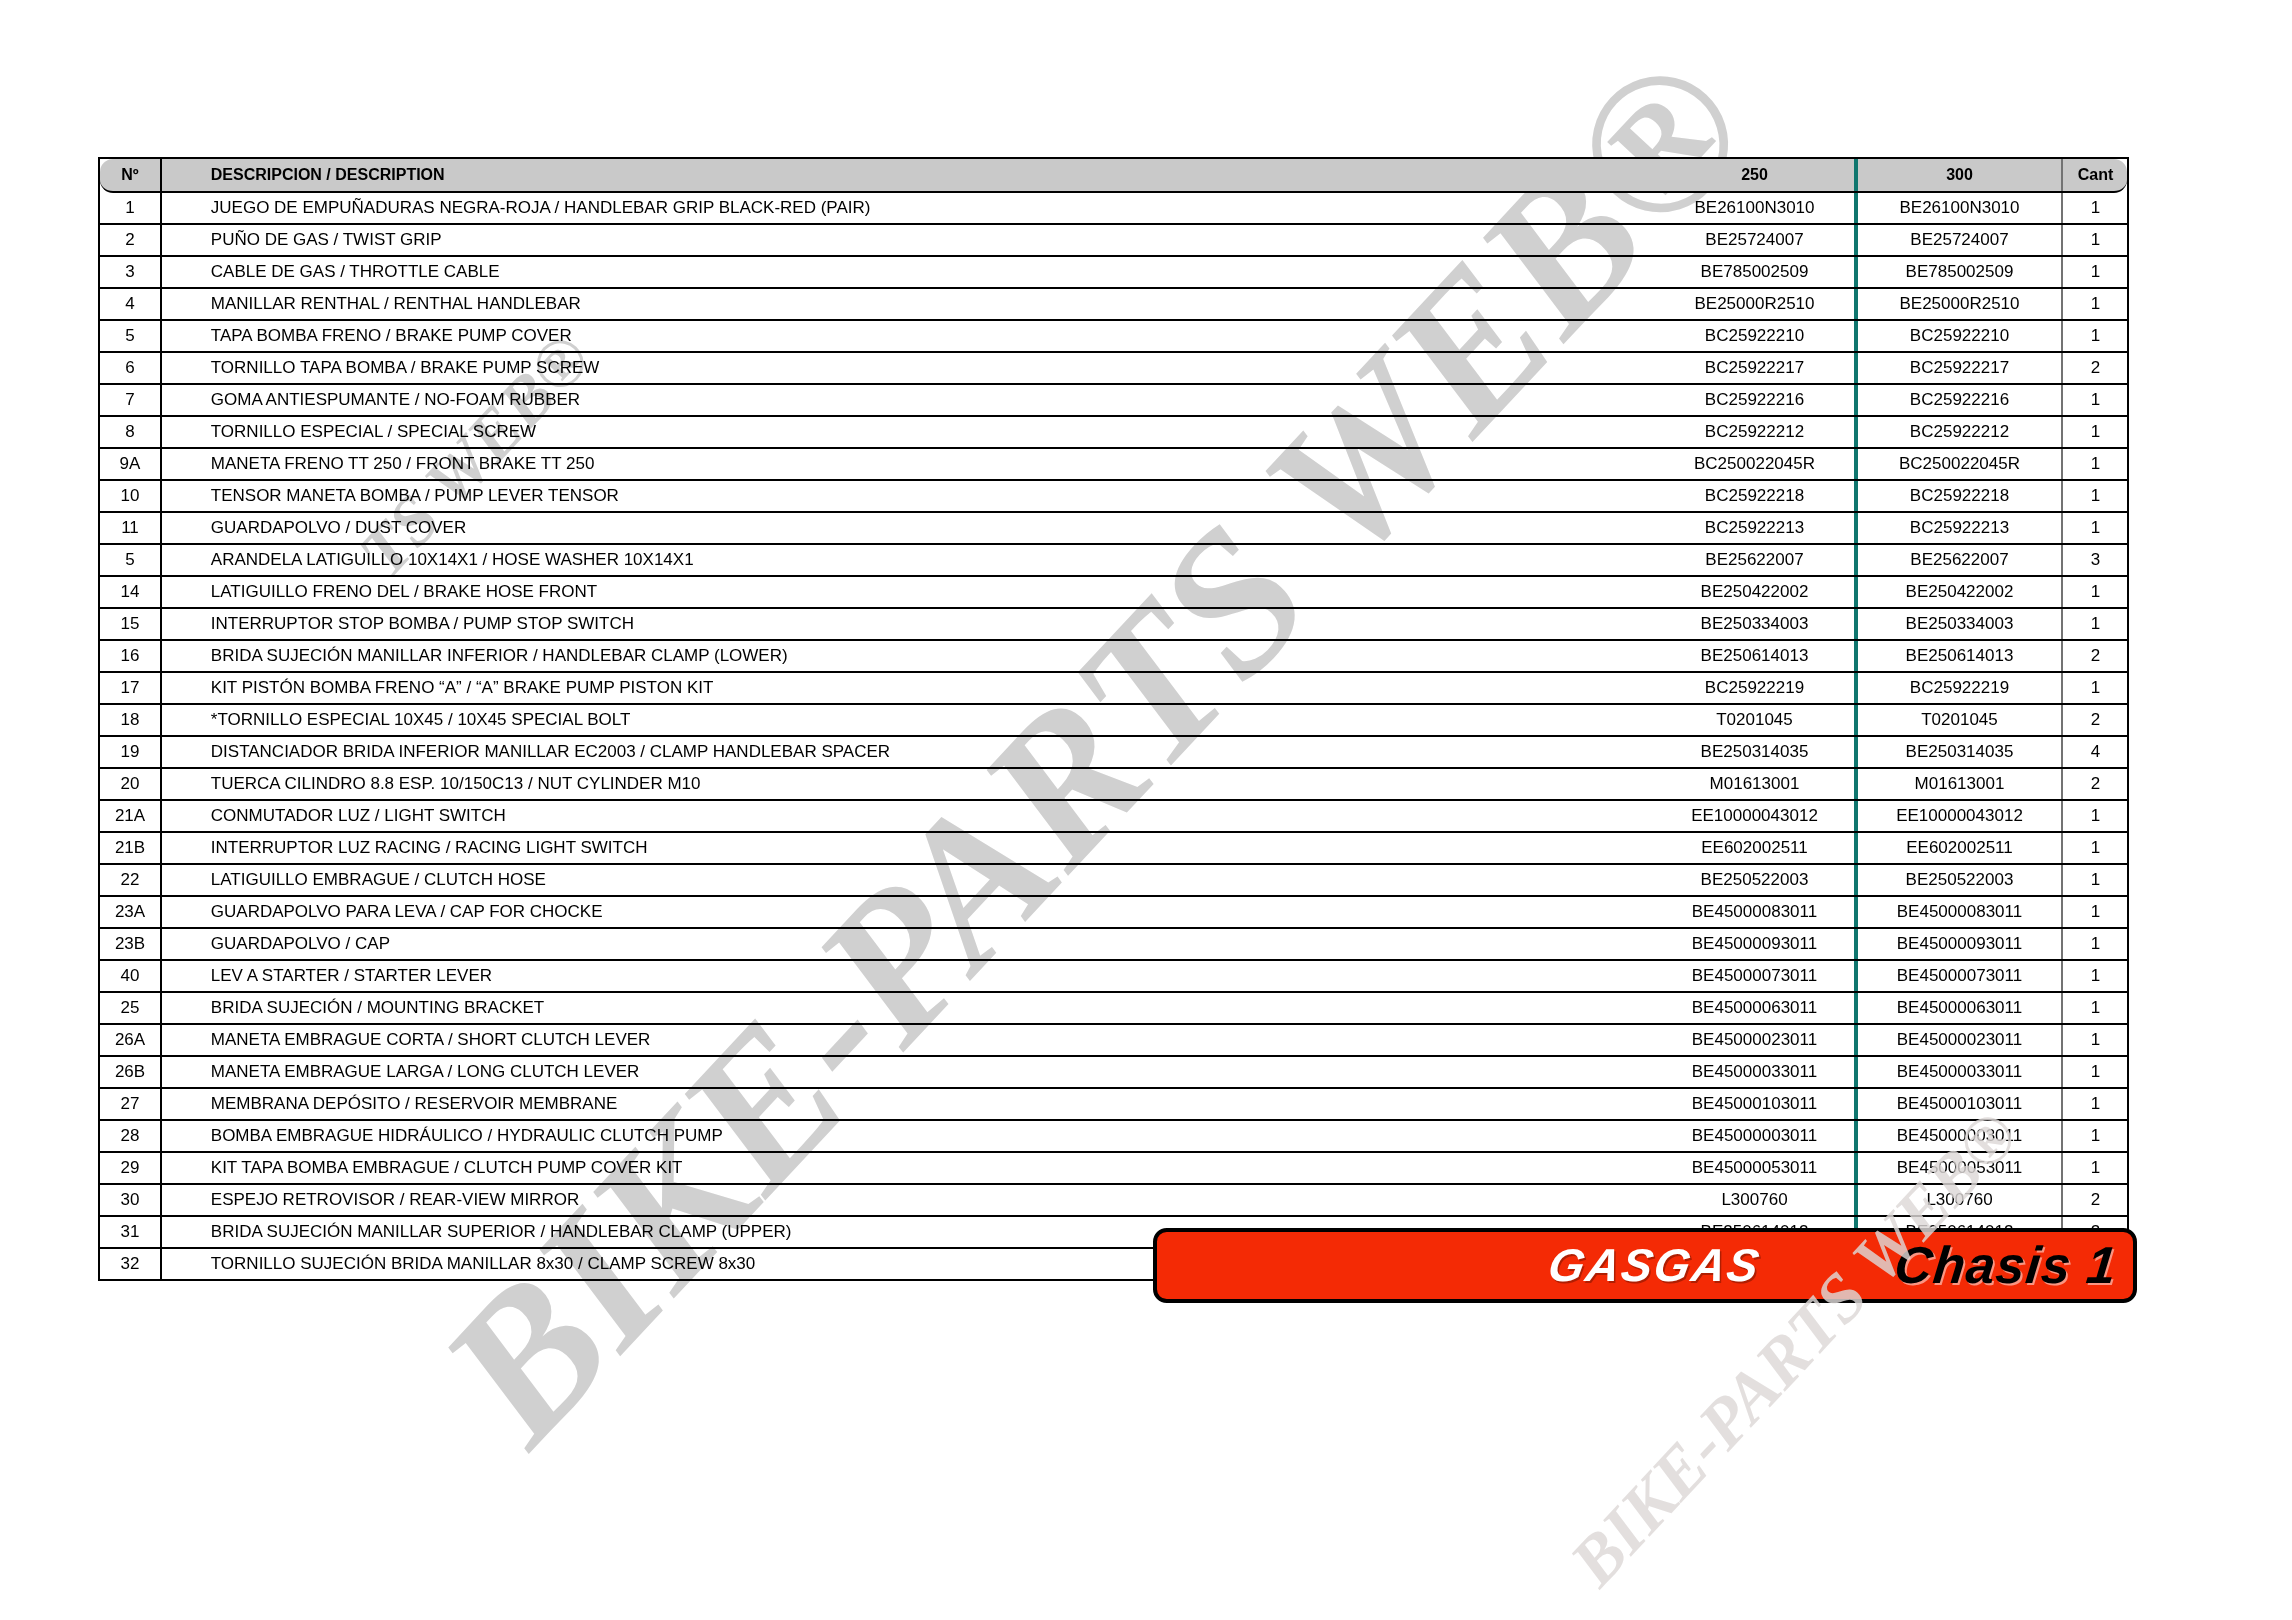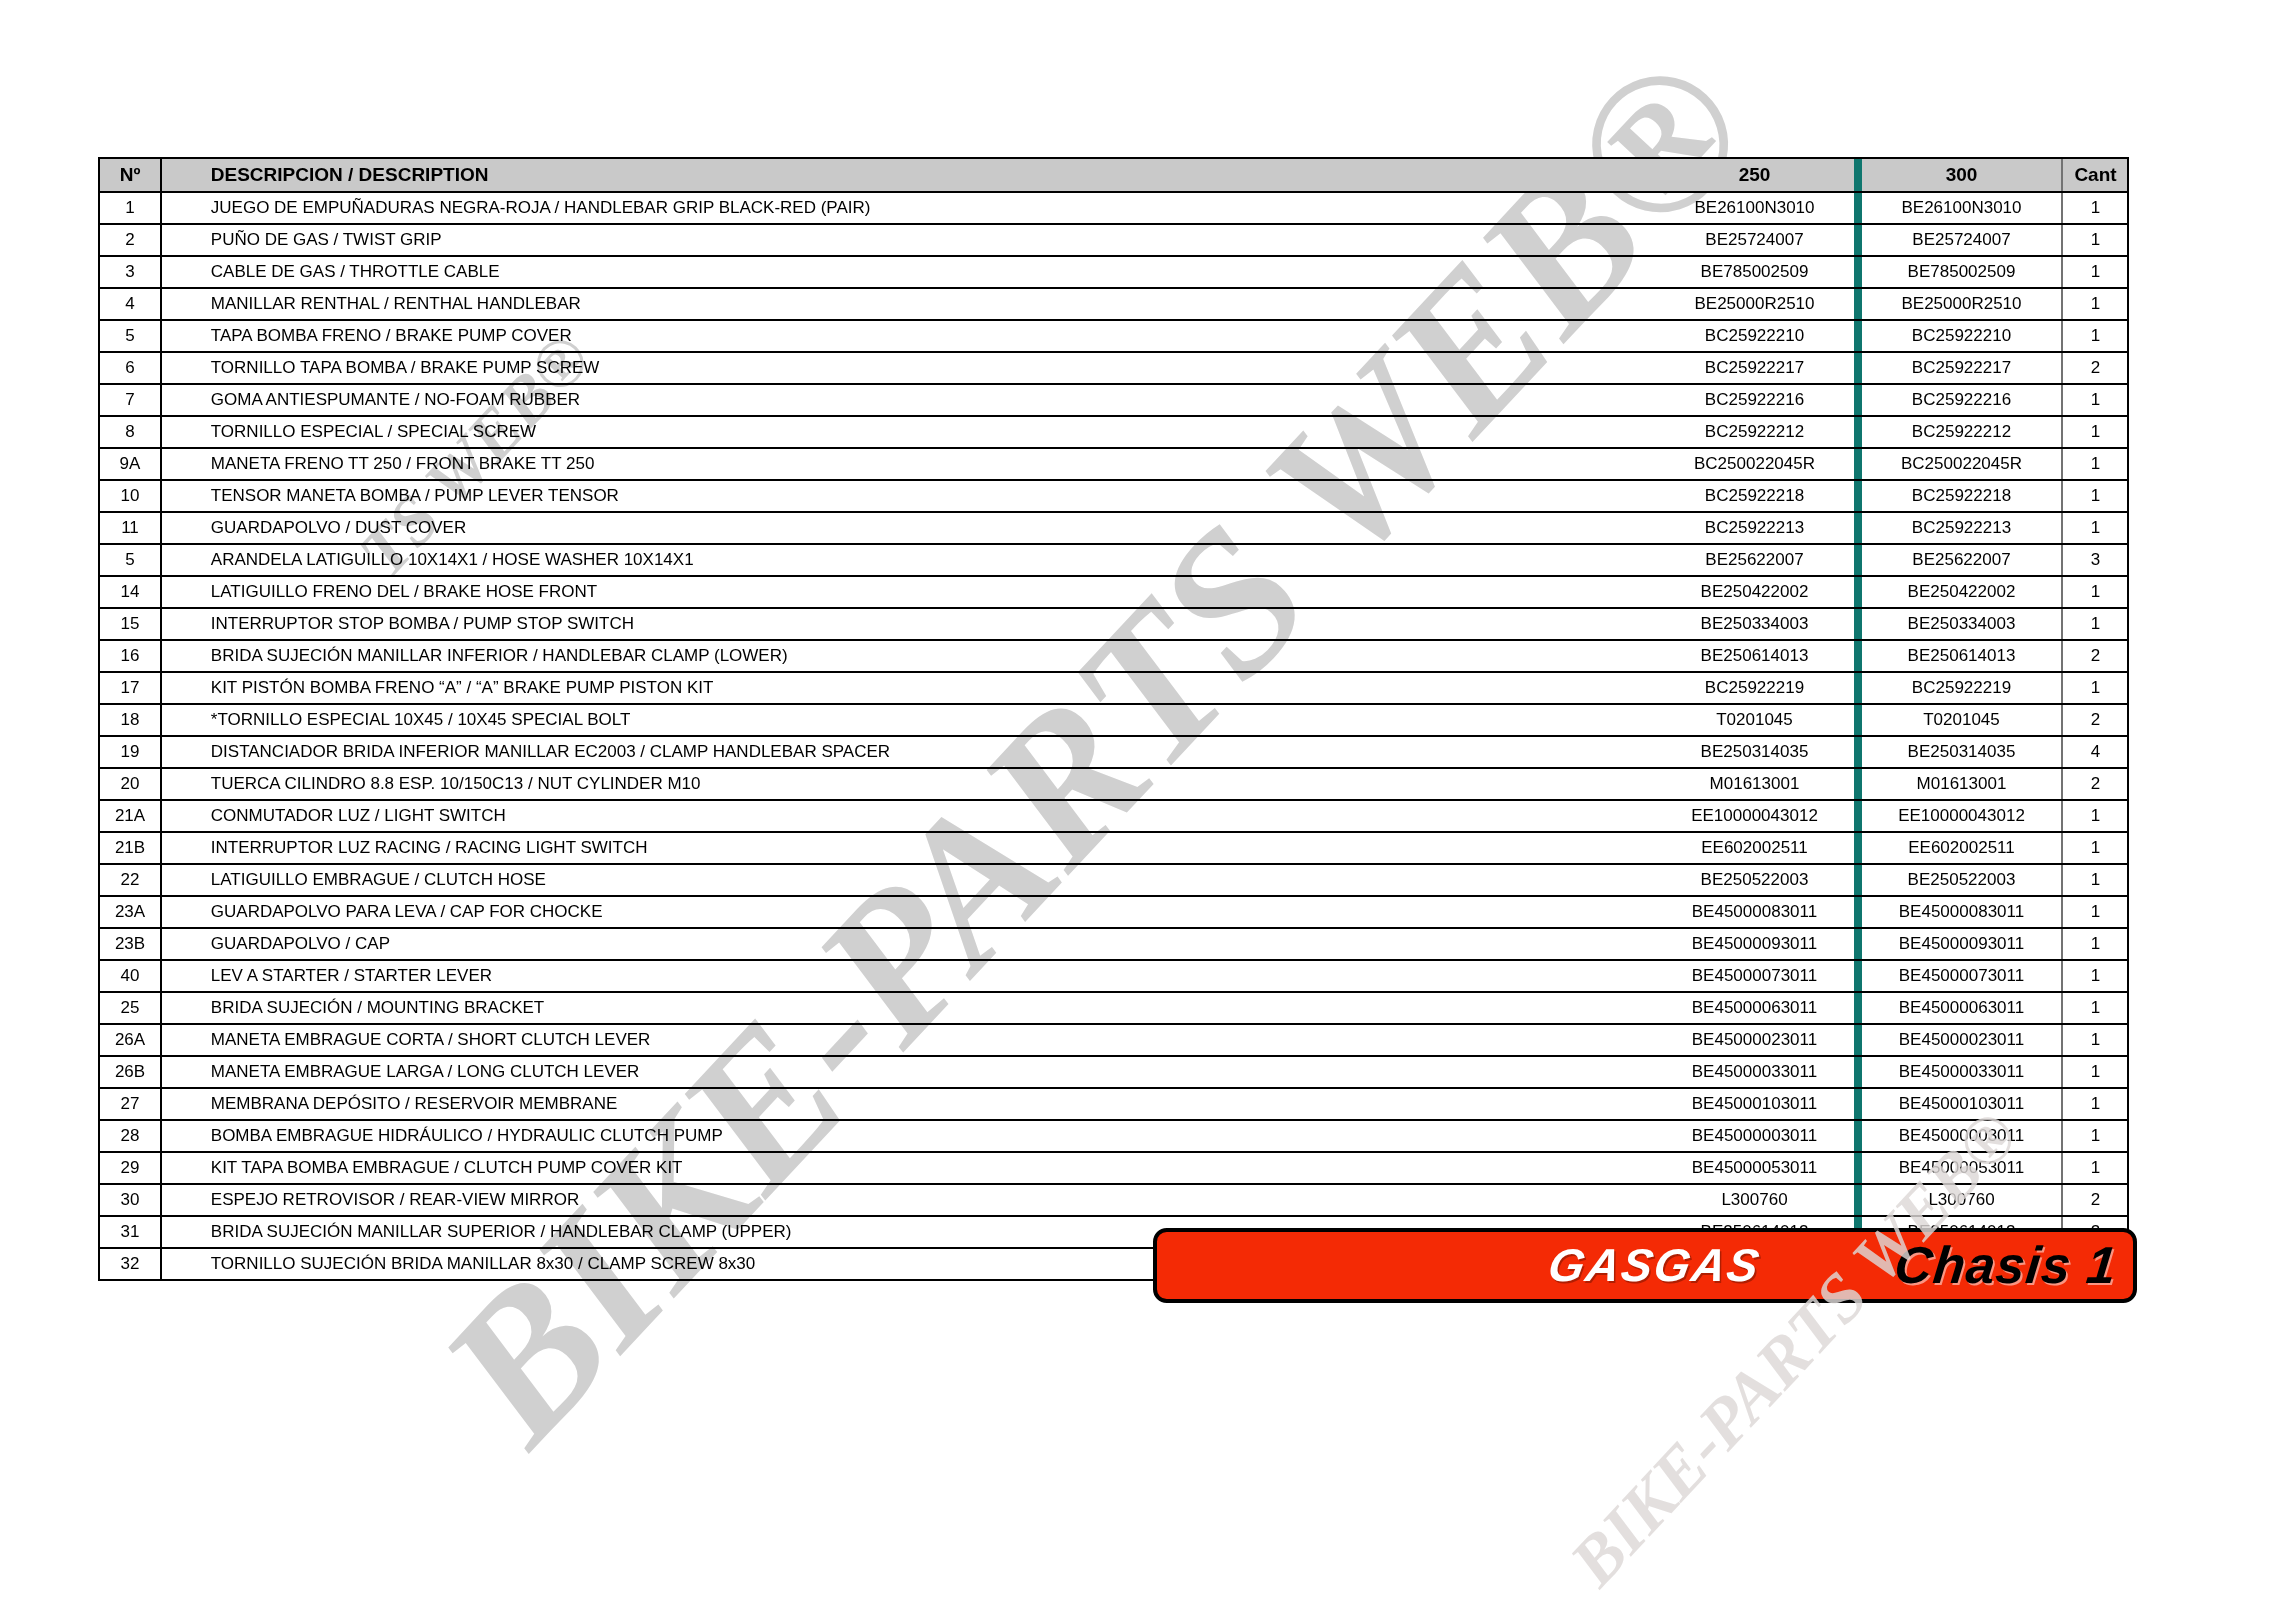--- a/index.html
+++ b/index.html
@@ -21,26 +21,26 @@
 
   
   .table{
     position:absolute;left:98px;top:157px;width:2031px;z-index:1;
     border:2px solid #000;border-top-width:2.9px;border-bottom:none;box-sizing:border-box;
   }
   .thead,.trow{
     display:grid;grid-template-columns:62px 1493px 199px 207px 67px;
     align-items:stretch;
   }
-  .thead{height:32px;background:var(--header-bg);border-bottom:2px solid #000;font-weight:bold;font-size:19px;}
+  .thead{height:32px;background:var(--header-bg);border-bottom:2px solid #000;font-weight:bold;font-size:16px;border-radius:13px;}
   .trow{height:30px;border-bottom:2px solid #000;font-size:17px;}
   .c{display:flex;align-items:center;justify-content:center;overflow:hidden;box-sizing:border-box;}
   .c-no{border-right:2px solid #000;}
   .c-desc{justify-content:flex-start;padding-left:11.8px;white-space:nowrap;margin-left:37px;}
-  .c-300{border-left:8px solid #0f766e;}
+  .c-300{border-left:4px solid #0f766e;}
   .c-cant{border-left:2px solid #737373;}
 
   
   .banner{
     position:absolute;left:1153px;top:1228px;width:984px;height:75px;z-index:4;
     background:var(--banner-red);border:4.9px solid #000;border-radius:13.7px;box-sizing:border-box;
   }
   .gasgas{
     position:absolute;left:392px;top:50%;transform:translateY(-52%) skewX(-10deg);
     color:#fff;font-weight:bold;font-style:italic;font-size:46px;letter-spacing:2px;

